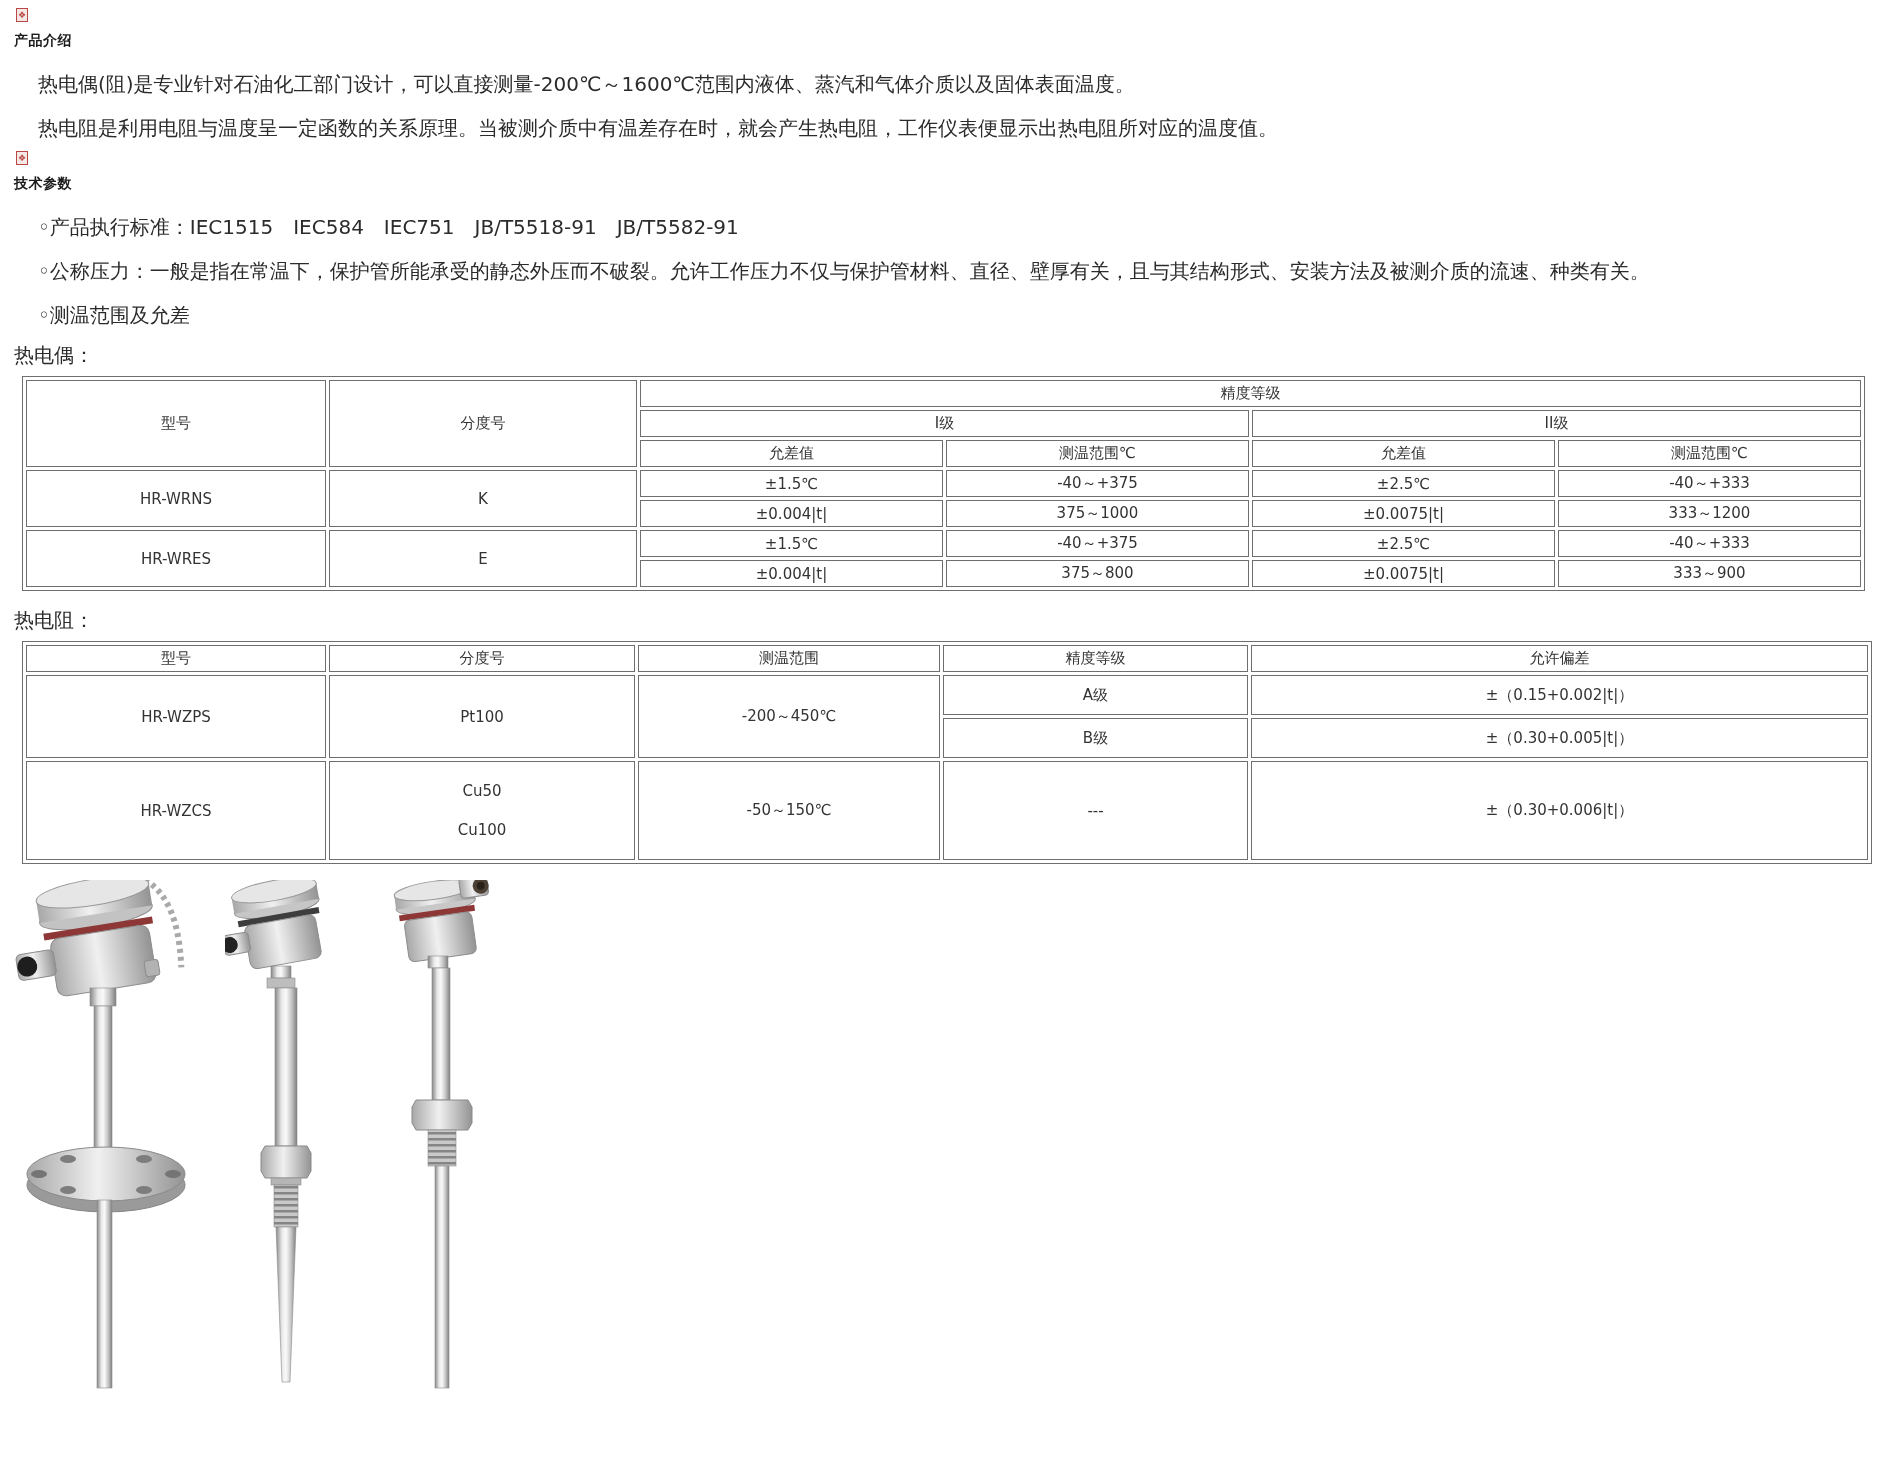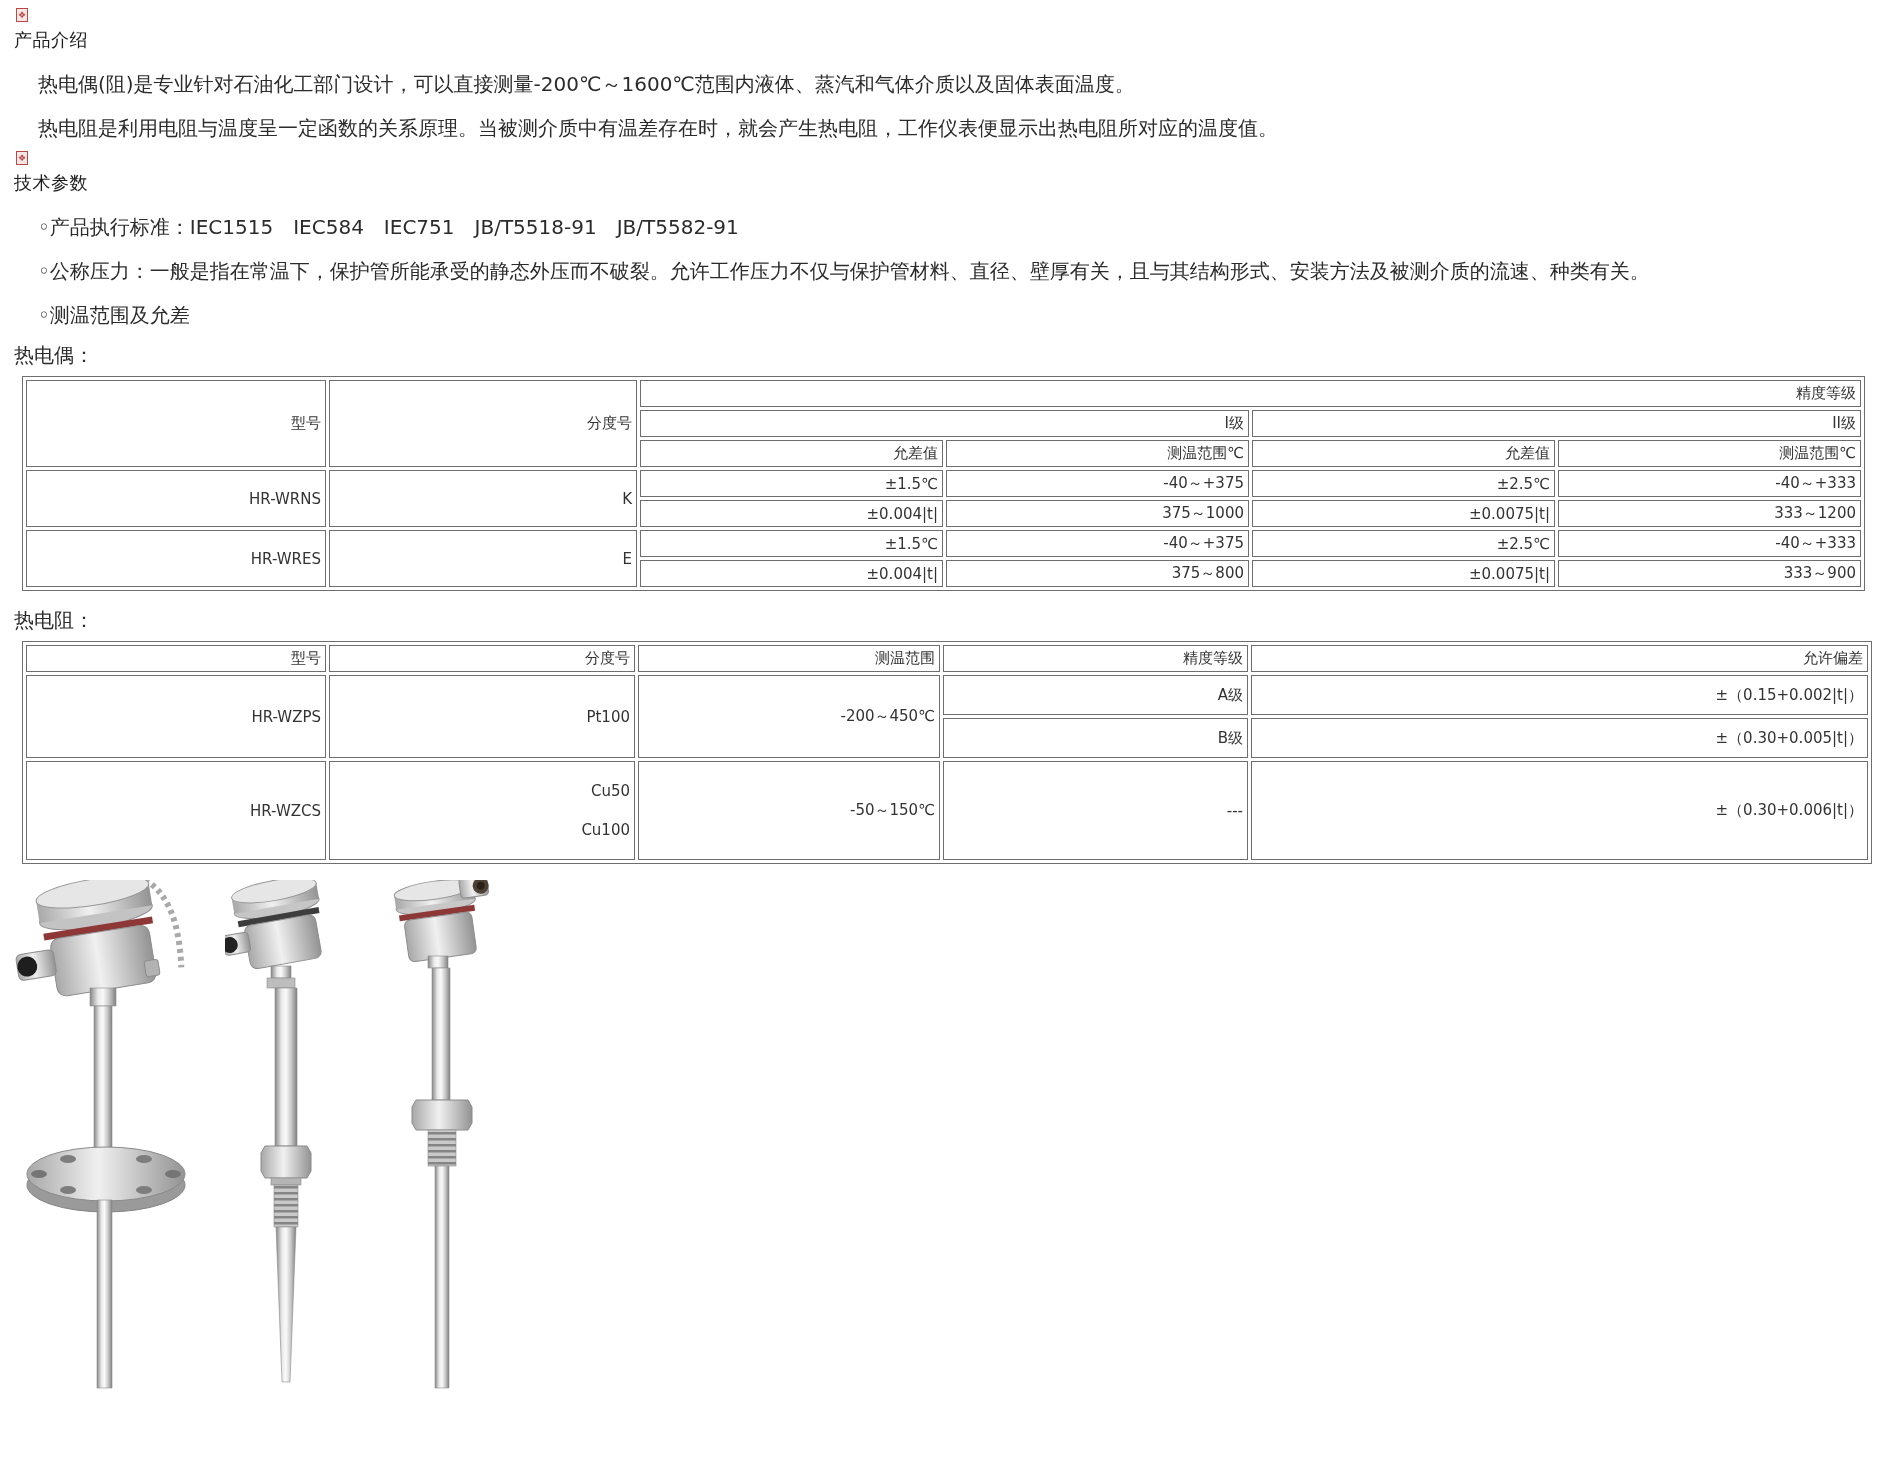--- a/index.html
+++ b/index.html
@@ -12,36 +12,36 @@
   }
   .page { padding:8px 0 0 14px; }
 
   .sec-icon {
     display:inline-block; width:12px; height:14px;
     border:1px solid #b94743; background:#f6e7e7; color:#b94743;
     font-size:9px; line-height:12px; text-align:center;
     margin-left:2px; vertical-align:top;
   }
   .sec-title {
-    font-size:18px; font-weight:400; color:#1c1c1c;
+    font-size:14px; font-weight:700; color:#1c1c1c;
     margin:2px 0 0 0; line-height:22px; letter-spacing:0.5px;
   }
   .para {
     margin:22px 0 0 24px; font-size:20px; line-height:22px; color:#2b2b2b;
   }
   .icon-row2 { margin-top:12px; }
   .tbl-label { margin:18px 0 0 0; font-size:20px; line-height:22px; color:#2b2b2b; }
 
   table.spec {
     border-collapse:separate; border-spacing:3px; table-layout:fixed;
     width:1834px; margin:10px 0 0 8px;
     border:1px solid #6e6e6e; background:#fff;
   }
   table.spec th, table.spec td {
-    border:1px solid #6e6e6e; text-align:right; vertical-align:middle;
+    border:1px solid #6e6e6e; text-align:center; vertical-align:middle;
     font-weight:normal; font-size:15px; color:#333;
     padding:0 4px; height:27px; overflow:hidden;
   }
   table.t2 tr.mid td { height:40px; }
   table.t2 tr.tall td { height:98px; }
   .two-line div { line-height:20px; margin:19px 0; }
 
   .products { display:flex; align-items:flex-start; margin-top:16px; }
   .products svg { display:block; }
   .svg-a { margin-left:0; }

